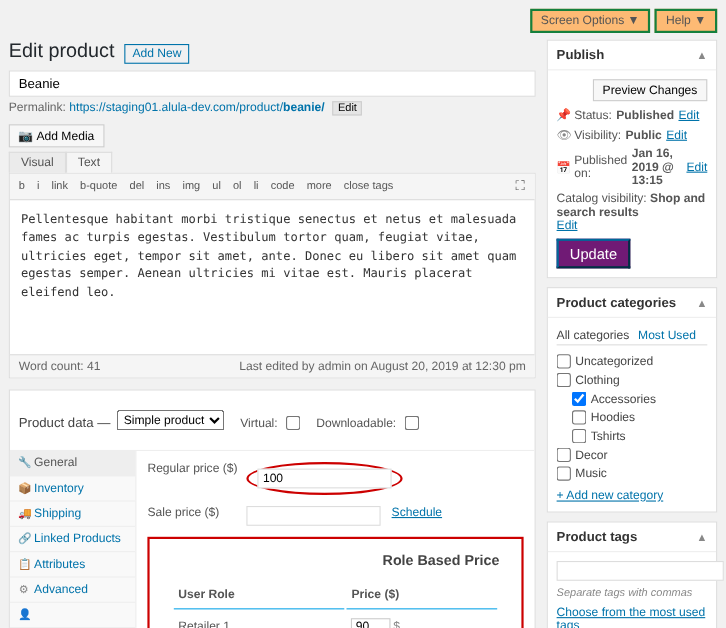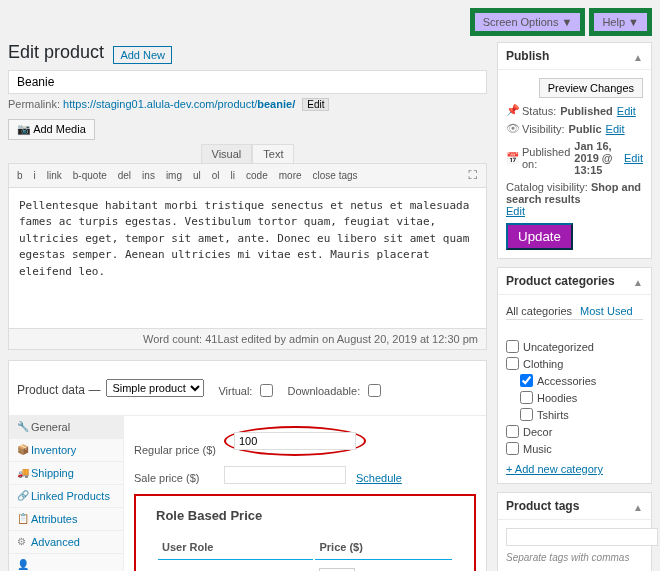--- a/index.html
+++ b/index.html
@@ -1,72 +1,72 @@
 <!DOCTYPE html>
 <html><head>
 <meta charset="utf-8">
 <style>
 *{box-sizing:border-box;margin:0;padding:0}
 body{font-family:-apple-system,BlinkMacSystemFont,"Segoe UI",Arial,sans-serif;font-size:12px;color:#444;background:#f1f1f1;padding:8px}
 a{color:#0073aa;text-decoration:none}
 .top-tools{display:flex;justify-content:flex-end;gap:4px;margin-bottom:6px}
-.top-tools button{background:#c4b5fd;border:5px solid #15803d;padding:3px 8px;font-size:11px;color:#555}
+.top-tools button{background:#fdba74;border:2px solid #15803d;padding:3px 8px;font-size:11px;color:#555}
 .wrap{display:flex;gap:10px}
 .main{flex:1;min-width:0}
 .side{width:155px}
 h1{font-size:18px;font-weight:400;color:#23282d;display:inline-block;margin-right:6px}
 .add-new{background:#f0f0f1;border:1px solid #0073aa;color:#0073aa;padding:2px 6px;font-size:11px;vertical-align:middle}
 .title-input{width:100%;font-size:12px;padding:4px 8px;border:1px solid #ddd;margin:6px 0 4px}
 .permalink{font-size:11px;color:#666;margin-bottom:8px}
 .permalink .smallbtn{background:#e5e5e5;border:1px solid #ccc;padding:0 4px;font-size:10px;margin-left:4px}
 .media-btn{background:#f7f7f7;border:1px solid #ccc;padding:3px 8px;font-size:11px;margin-bottom:4px}
 .editor-box{border:1px solid #ddd;background:#fff}
-.editor-tabs{display:flex;justify-content:center}
+.editor-tabs{display:flex;justify-content:flex-start}
 .editor-tabs span{padding:3px 10px;font-size:11px;color:#555;border:1px solid #ddd;border-bottom:none;background:#ebebeb}
 .editor-tabs span.active{background:#f5f5f5}
 .toolbar{display:flex;align-items:center;background:#f5f5f5;border-bottom:1px solid #ddd;padding:3px;gap:1px;position:relative}
 .toolbar span{padding:2px 4px;font-size:10px;color:#555;border:1px solid transparent}
 .toolbar .expand{position:absolute;right:4px;font-size:12px}
 .editor-content{padding:10px;font-family:Menlo,Consolas,monospace;font-size:11px;color:#333;line-height:1.5;min-height:140px}
-.editor-foot{display:flex;justify-content:flex-end;background:#f5f5f5;border-top:1px solid #ddd;padding:4px 8px;font-size:11px;color:#666}
+.editor-foot{display:flex;justify-content:space-between;background:#f5f5f5;border-top:1px solid #ddd;padding:4px 8px;font-size:11px;color:#666}
 .postbox{background:#fff;border:1px solid #ddd;margin-top:10px}
 .postbox h2{font-size:12px;padding:6px 8px;border-bottom:1px solid #eee;display:flex;justify-content:space-between;align-items:flex-end;color:#333}
 .postbox h2 .handle{color:#888;font-size:10px}
 .pdata-head{display:flex;align-items:flex-end;gap:6px;padding:18px 8px;border-bottom:1px solid #eee;font-size:12px}
 .pdata-head select{font-size:11px;padding:1px}
 .pdata-head label{font-size:11px;color:#555;margin-left:8px}
 .pdata-head input[type=checkbox]{margin-left:2px}
 .pdata-body{display:flex}
 .pdata-tabs{width:115px;border-right:1px solid #eee;background:#f9f9f9}
 .pdata-tabs div{padding:5px 8px;font-size:11px;color:#0073aa;border-bottom:1px solid #eee;display:flex;align-items:center;gap:4px;cursor:pointer}
 .pdata-tabs div.active{background:#eee;color:#555}
 .pdata-tabs .ico{width:10px;font-size:10px;color:#888}
 .pdata-panel{flex:1;padding:10px}
-.field-row{display:flex;align-items:flex-end;margin-bottom:10px}
+.field-row{display:flex;align-items:flex-start;margin-bottom:10px}
 .field-row label{width:90px;font-size:11px;color:#555}
 .field-row input[type=text]{width:122px;padding:2px 4px;border:1px solid #ddd;font-size:11px}
 .field-row .schedule{margin-left:10px;font-size:11px;text-decoration:underline}
 .price-circle{border:2px solid #cc0000;border-radius:50%;padding:4px 8px;display:inline-block}
 .role-box{border:2px solid #cc0000;padding:12px 20px;margin-top:6px}
-.role-title{text-align:left;font-size:13px;font-weight:600;margin-bottom:10px}
+.role-title{text-align:right;font-size:13px;font-weight:600;margin-bottom:10px}
 .role-table{width:100%}
 .role-table th,.role-table td{text-align:left;padding:6px 4px;font-size:11px;color:#555;border-bottom:1px solid #0ea5e9}
 .role-table input{width:36px;padding:1px 3px;border:1px solid #ccc;font-size:11px;text-align:left}
 .role-table .dollar{color:#888;margin-left:2px}
 .side .postbox{margin-top:0;margin-bottom:8px;font-size:11px}
 .side-body{padding:8px}
 .pub-row{margin:5px 0;color:#555;display:flex;align-items:center;gap:4px}
 .pub-row .ico{width:12px;color:#888;font-size:11px}
 .pub-foot{display:flex;justify-content:space-between;align-items:flex-end;margin-top:6px}
 .pub-foot .links{font-size:11px}
 .pub-foot .links a{display:block;text-decoration:underline}
 .pub-foot .links a.trash{color:#a00}
 .btn{border:1px solid #ccc;background:#f7f7f7;padding:3px 8px;font-size:11px}
-.btn-primary{background:#a21caf;border-color:#006799;color:#fff;padding:4px 10px}
-.cat-tabs{display:flex;gap:8px;border-bottom:1px solid #ddd;margin-bottom:18px}
+.btn-primary{background:#701a75;border-color:#006799;color:#fff;padding:4px 10px}
+.cat-tabs{display:flex;gap:8px;border-bottom:1px solid #ddd;margin-bottom:6px}
 .cat-tabs span{font-size:11px;padding:2px 0;color:#0073aa}
 .cat-tabs span.active{color:#444}
 .cat-list{font-size:11px}
 .cat-item{display:flex;align-items:center;gap:4px;padding:2px 0}
 .cat-item.child{padding-left:14px}
 .tag-input{display:flex;gap:4px;margin-bottom:6px}
 .tag-input input{flex:1;border:1px solid #ddd;padding:2px 4px;font-size:11px}
 .hint{font-size:10px;color:#888;font-style:italic}
 .underline{text-decoration:underline}
 </style>

